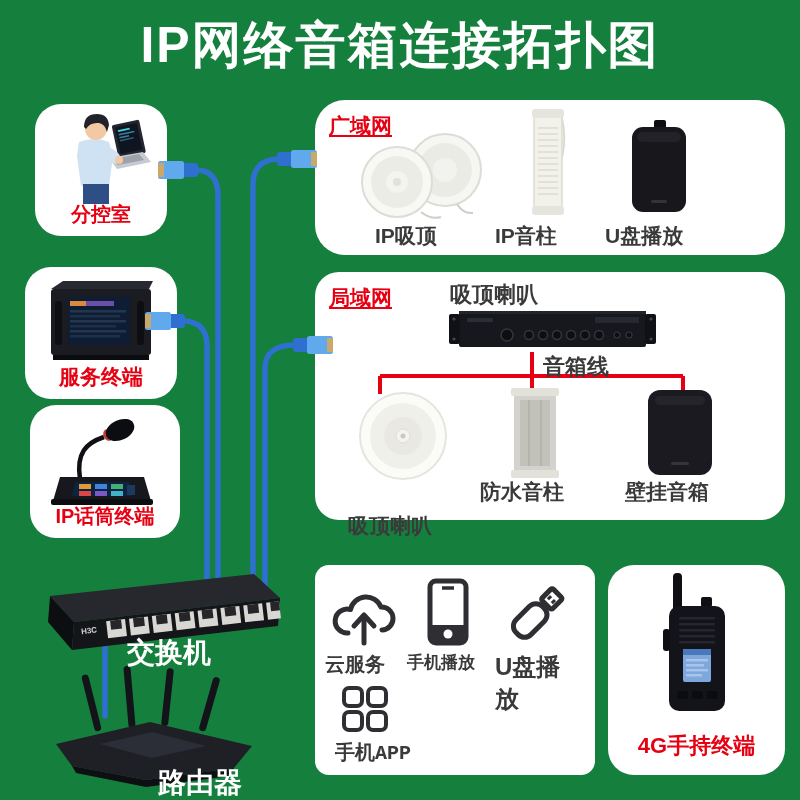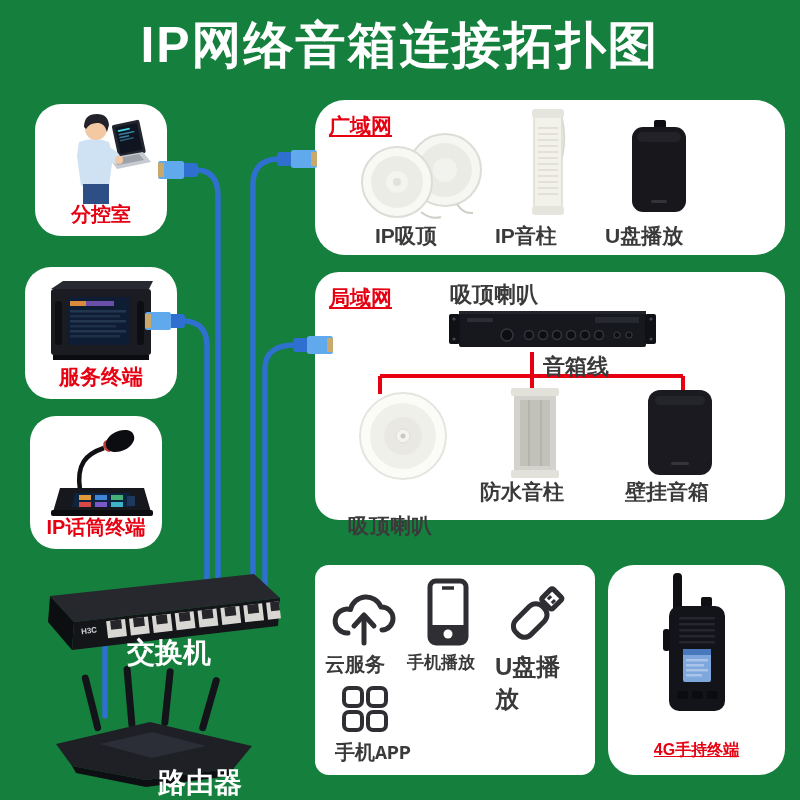--- a/index.html
+++ b/index.html
@@ -68,21 +68,21 @@
       <rect x="29" y="50" width="46" height="2.5" fill="#1d3049"></rect>
       <rect x="29" y="55" width="56" height="2.5" fill="#22364f"></rect>
       <rect x="29" y="60" width="50" height="2.5" fill="#1d3049"></rect>
       <rect x="14" y="26" width="7" height="44" rx="3.5" fill="#0d0e12"></rect>
       <rect x="96" y="26" width="7" height="44" rx="3.5" fill="#0d0e12"></rect>
       <rect x="12" y="80" width="96" height="5" fill="#0b0c0f"></rect>
     </svg>
     <div class="red-label" style="left:0;right:0;bottom:8px;font-size:21px;">服务终端</div>
   </div>
 
-  <div class="card" style="left:30px;top:416px;width:132px;height:133px;">
+  <div class="card" style="left:30px;top:405px;width:150px;height:133px;">
     <svg class="fig" style="left:16px;top:4px;" width="112" height="102" viewBox="0 0 112 102">
       <path d="M34 70 C30 44 40 34 58 28" stroke="#0f1013" stroke-width="4.5" fill="none"></path>
       <ellipse cx="62" cy="26" rx="4.5" ry="6" fill="#c03a3a" transform="rotate(-25 62 26)"></ellipse>
       <ellipse cx="74" cy="21" rx="15" ry="10" fill="#0c0d10" transform="rotate(-25 74 21)"></ellipse>
       <path d="M14 68 h84 l7 24 h-98z" fill="#17181d"></path>
       <rect x="5" y="90" width="102" height="6" rx="2" fill="#0c0d10"></rect>
       <path d="M29 73 h54 l3 14 h-60z" fill="#0d2440"></path>
       <rect x="33" y="75" width="12" height="5" fill="#e09a3a"></rect>
       <rect x="49" y="75" width="12" height="5" fill="#3f86d8"></rect>
       <rect x="65" y="75" width="12" height="5" fill="#43b078"></rect>
@@ -237,21 +237,21 @@
       <rect x="26" y="78" width="28" height="33" rx="2" fill="#7da7dd"></rect>
       <rect x="26" y="78" width="28" height="6" fill="#4a78bd"></rect>
       <rect x="29" y="88" width="22" height="2.5" fill="#a9c4e8"></rect>
       <rect x="29" y="93" width="18" height="2.5" fill="#a9c4e8"></rect>
       <rect x="29" y="98" width="22" height="2.5" fill="#a9c4e8"></rect>
       <rect x="29" y="103" width="16" height="2.5" fill="#a9c4e8"></rect>
       <rect x="20" y="120" width="11" height="8" rx="2" fill="#0c0c10"></rect>
       <rect x="35" y="120" width="11" height="8" rx="2" fill="#0c0c10"></rect>
       <rect x="50" y="120" width="11" height="8" rx="2" fill="#0c0c10"></rect>
     </svg>
-    <div class="red-label" style="left:0;right:0;bottom:14px;font-size:16px;text-decoration:underline;">4G手持终端</div>
+    <div class="red-label" style="left:0;right:0;bottom:14px;font-size:22px;">4G手持终端</div>
   </div>
 
   <svg class="cables" width="800" height="800" viewBox="0 0 800 800">
     <g fill="none" stroke="#2E6FD0" stroke-width="5.5" stroke-linecap="round">
       <path d="M196 170 C212 170 218 180 218 196 L218 590"></path>
       <path d="M183 321 C200 321 207 331 207 346 L207 590"></path>
       <path d="M279 159 C261 159 253 169 253 184 L253 590"></path>
       <path d="M295 345 C276 345 265 353 265 368 L265 590"></path>
       <path d="M105 638 L105 716"></path>
     </g>

